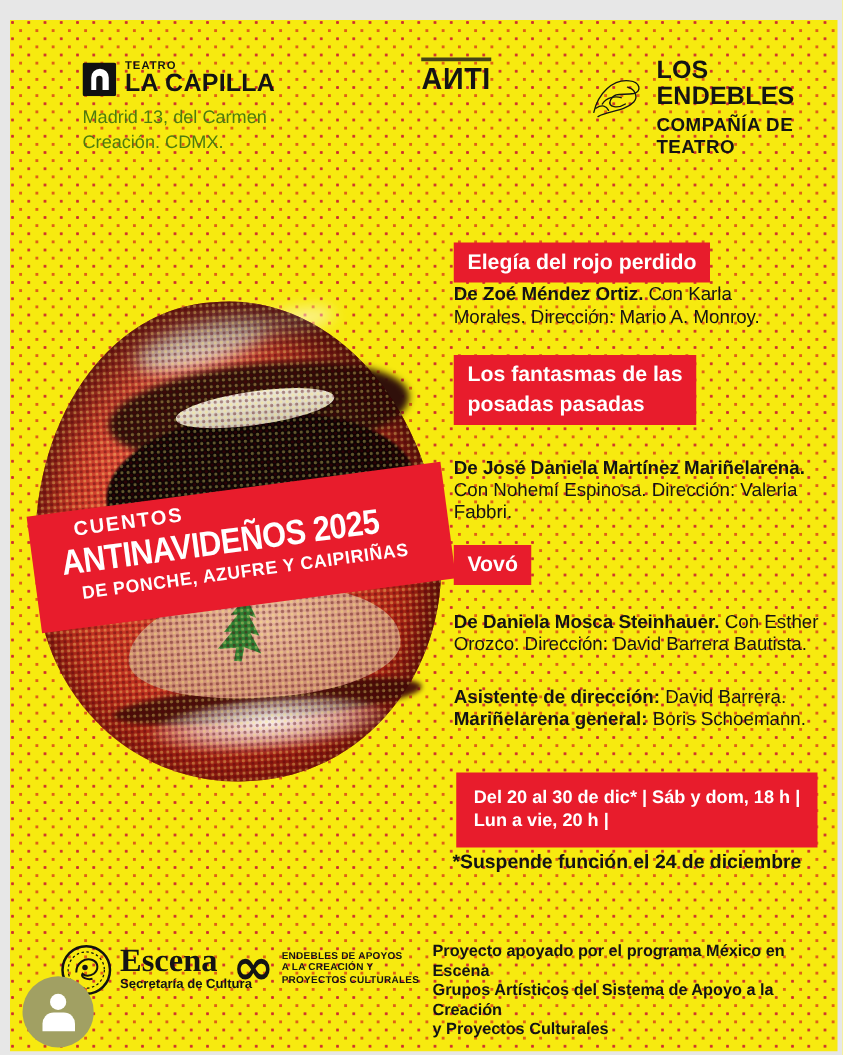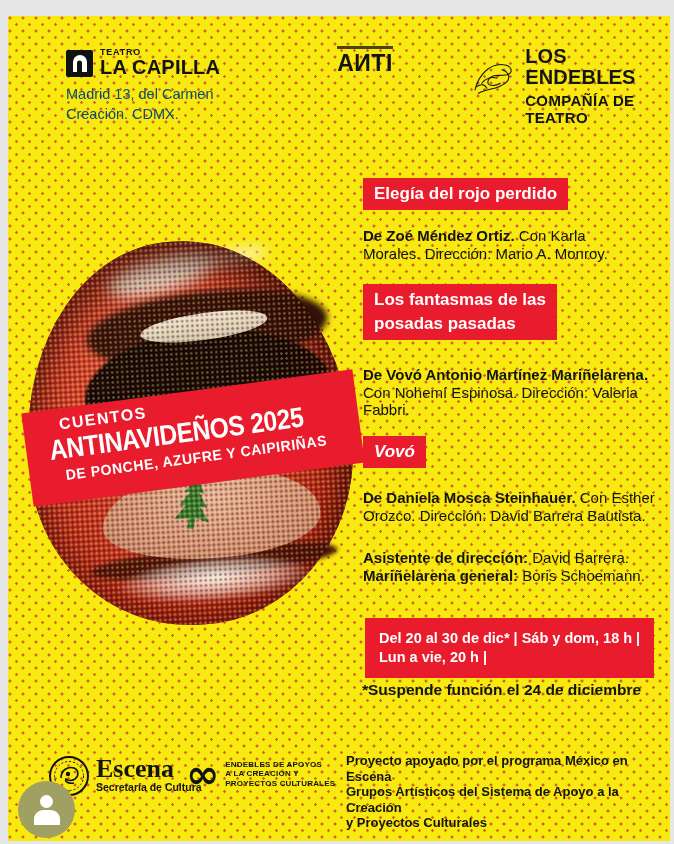--- a/index.html
+++ b/index.html
@@ -15,38 +15,38 @@
     background-image:radial-gradient(var(--dot-orange) 1.1px, transparent 1.5px),
                      radial-gradient(var(--dot-red) 1px, transparent 1.4px);
     background-size:13px 13px,13px 13px;background-position:2px 2px,8.5px 8.5px;}
 
   
   .venue{left:66px;top:46px;z-index:30;}
   .venue-row{display:flex;gap:7px;align-items:flex-end;}
   .venue-icon{width:27px;height:27px;flex:0 0 auto;}
   .venue-kicker{font-size:9px;font-weight:700;letter-spacing:.8px;line-height:10px;margin-top:1px;}
   .venue-name{font-size:20px;font-weight:800;letter-spacing:.2px;line-height:20px;}
-  .venue-address{font-size:14.5px;line-height:20px;color:#0c4a6e;}
+  .venue-address{font-size:14.5px;line-height:20px;color:#4d7c0f;}
   .venue-address.first{margin-top:7px;}
 
   .anti{left:328px;top:46px;width:74px;text-align:center;z-index:30;}
   .anti-smudge{height:3px;width:56px;background:#1a1a1a;margin:0 auto 1px;opacity:.8;filter:blur(.4px);}
   .anti-word{font-size:23px;font-weight:900;letter-spacing:.5px;line-height:26px;transform:scaleY(1.06);}
 
   .endebles{left:470px;top:46px;display:flex;gap:8px;z-index:30;}
   .endebles-doodle{width:56px;height:50px;margin-top:8px;}
   .endebles-l1{font-size:20px;font-weight:800;line-height:21px;letter-spacing:.2px;}
   .endebles-tag{font-size:15px;font-weight:700;letter-spacing:.4px;margin-top:4px;}
 
   
   .tag-banner{position:absolute;background:var(--accent-red);color:var(--banner-text);
     font-weight:700;font-size:17px;line-height:24px;padding:4px 11px;z-index:30;}
-  .b1{left:363px;top:178px;white-space:nowrap;text-align:center;}
+  .b1{left:363px;top:194px;white-space:nowrap;text-align:center;}
   .b2{left:363px;top:284px;width:172px;}
-  .b3{left:363px;top:436px;white-space:nowrap;font-style:italic;}
+  .b3{left:363px;top:436px;white-space:nowrap;}
   .para{position:absolute;font-size:15px;line-height:17.5px;color:var(--ink);z-index:30;}
   .para b{font-weight:700;}
   .p1{left:363px;top:212px;width:274px;}
   .p2{left:363px;top:351px;width:288px;}
   .p3{left:363px;top:474px;width:308px;}
   .credits{left:363px;top:549px;width:312px;z-index:30;font-size:15px;line-height:17.5px;}
   .credits div{white-space:nowrap;}
   .sched{left:365px;top:618px;background:var(--accent-red);color:var(--banner-text);font-weight:700;
     font-size:14.5px;line-height:19px;padding:11px 14px;white-space:nowrap;z-index:30;}
   .note{left:362px;top:681px;font-size:15.5px;font-weight:700;z-index:30;}
@@ -169,21 +169,21 @@
   </div>
 
   <div class="tag-banner b1">
     <span>Elegía del rojo perdido</span>
   </div>
   <p class="para p1"><b>De Zoé Méndez Ortiz.</b><span> Con Karla Morales. Dirección: Mario A. Monroy.</span></p>
 
   <div class="tag-banner b2">
     <span>Los fantasmas de las posadas pasadas</span>
   </div>
-  <p class="para p2"><b>De Vovó Antonio Martínez Mariñelarena.</b><span> Con Nohemí Espinosa. Dirección: Valeria Fabbri.</span></p>
+  <p class="para p2"><b>De José Daniela Martínez Mariñelarena.</b><span> Con Nohemí Espinosa. Dirección: Valeria Fabbri.</span></p>
 
   <div class="tag-banner b3">
     <span>Vovó</span>
   </div>
   <p class="para p3"><b>De Daniela Mosca Steinhauer.</b><span> Con Esther Orozco. Dirección: David Barrera Bautista.</span></p>
 
   <div class="abs credits">
     <div><b>Asistente de dirección:</b><span> David Barrera.</span></div>
     <div><b>Mariñelarena general:</b><span> Boris Schoemann.</span></div>
   </div>

